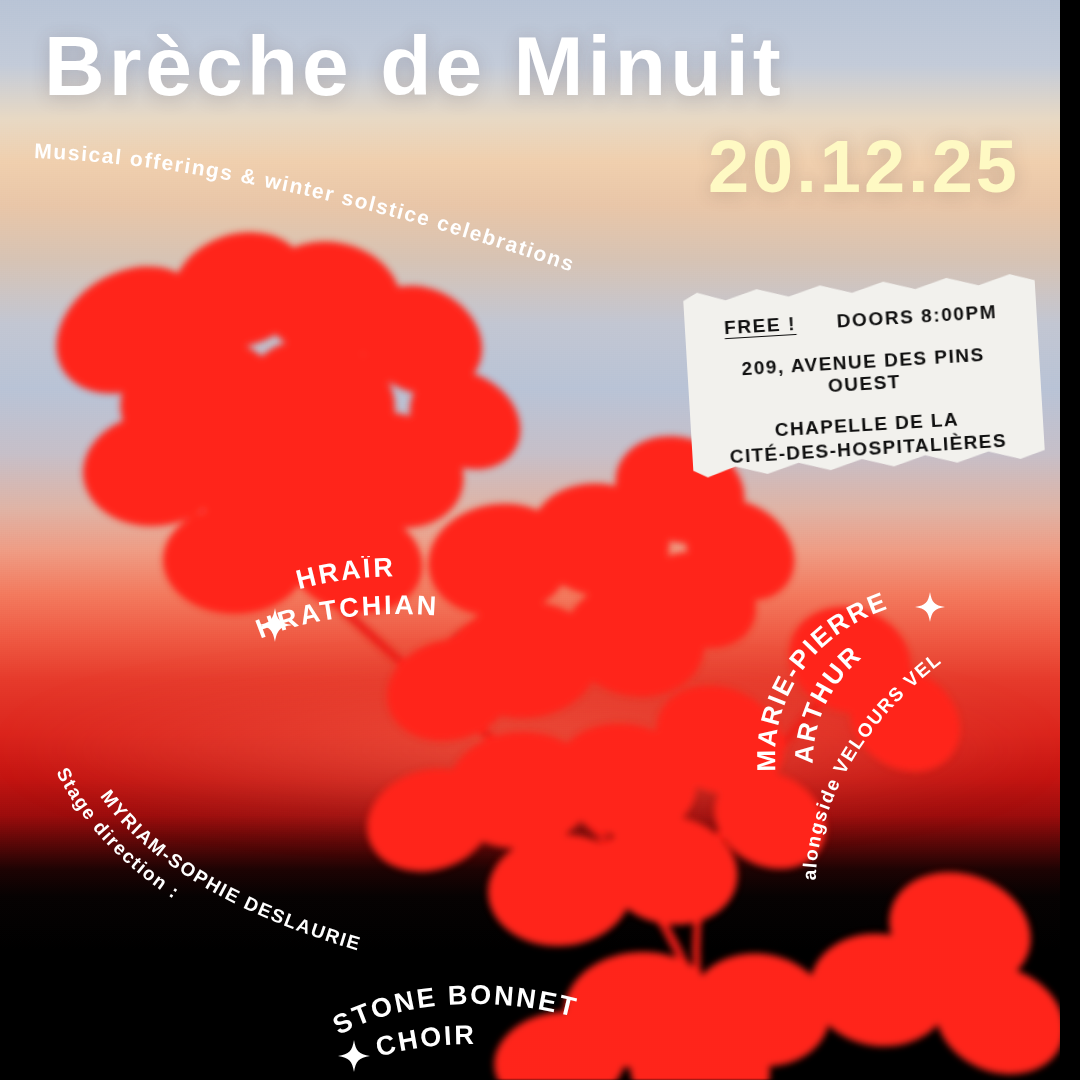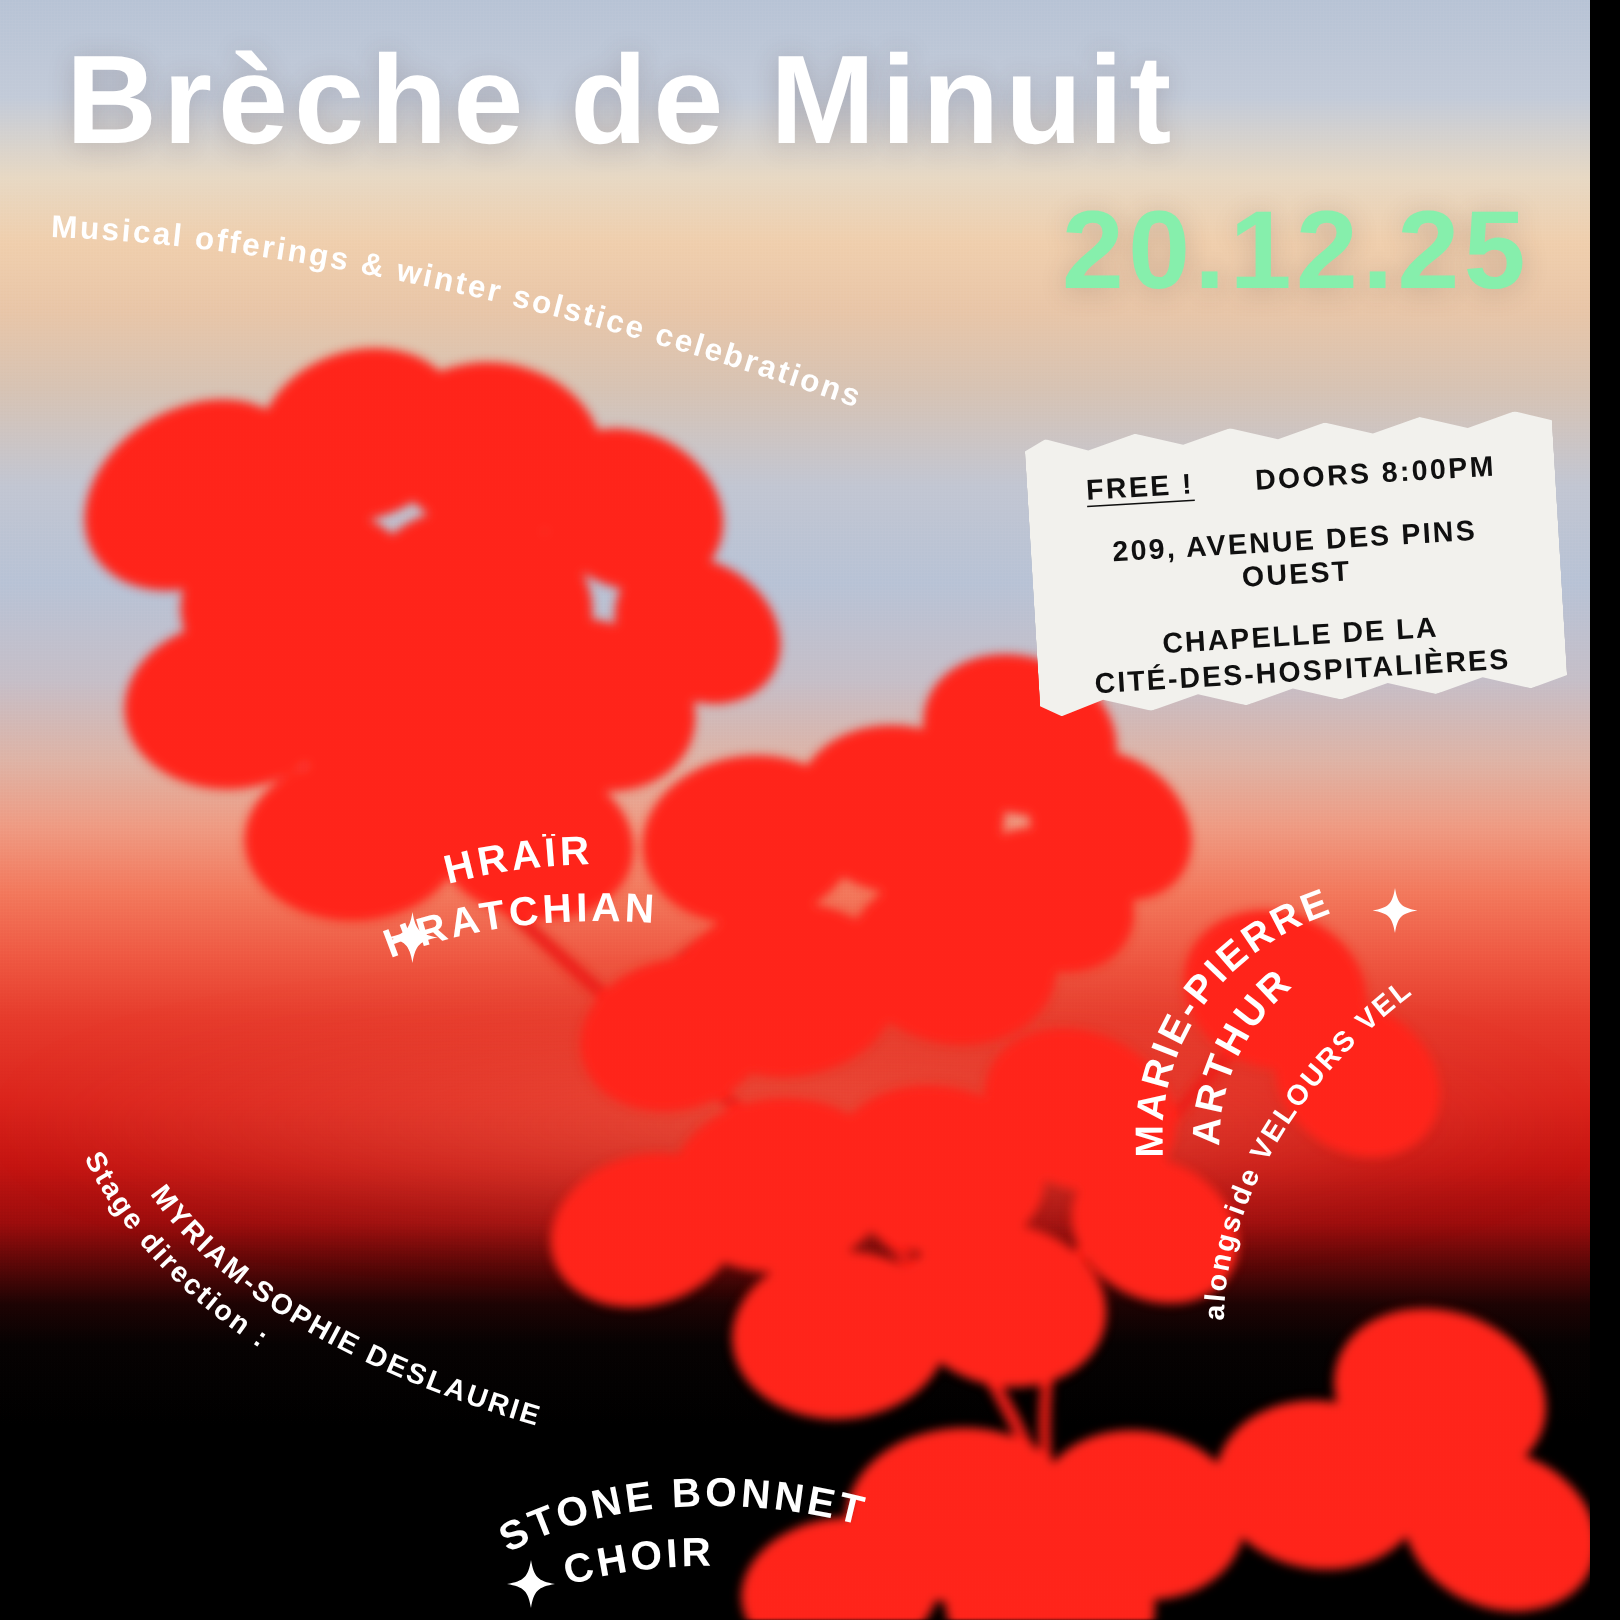--- a/index.html
+++ b/index.html
@@ -82,21 +82,21 @@
     font-weight: 700;
     letter-spacing: 4px;
     line-height: 1.02;
     white-space: nowrap;
     text-shadow: 0 2px 18px rgba(80,60,60,.22);
   }
   .date {
     position: absolute;
     top: 124px;
     right: 40px;
-    color: #86efac;
+    color: #fef9c3;
     font-size: 74px;
     font-weight: 700;
     letter-spacing: 3px;
     text-shadow: 0 2px 18px rgba(80,60,60,.22);
   }
 
   
   .subtitle-wrap {
     position: absolute;
     top: 140px;

